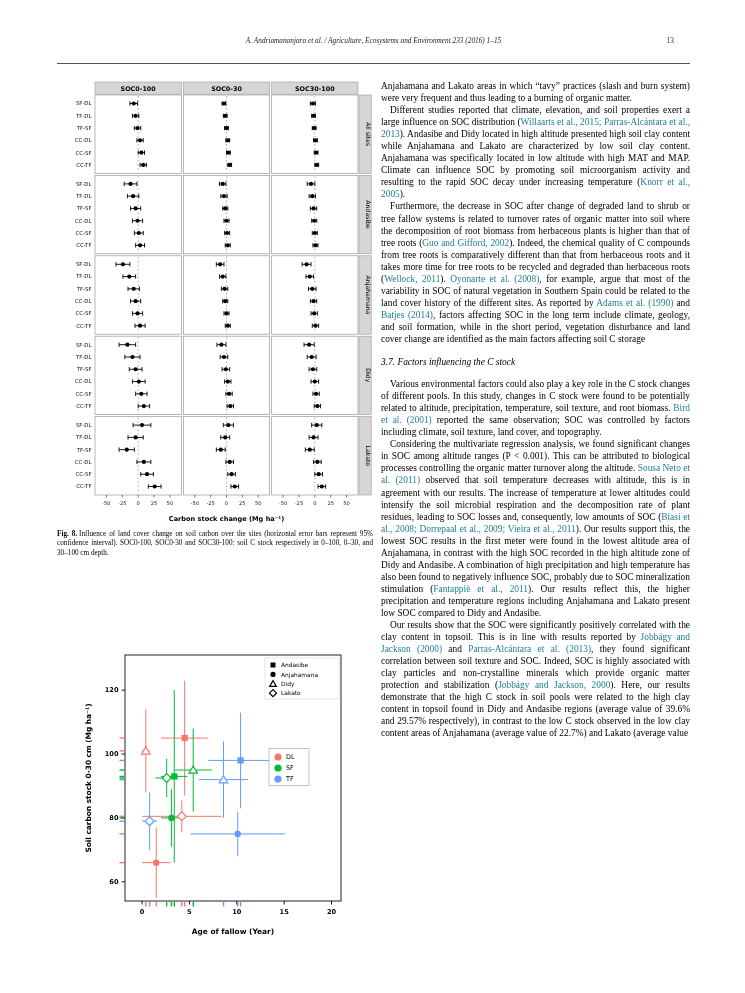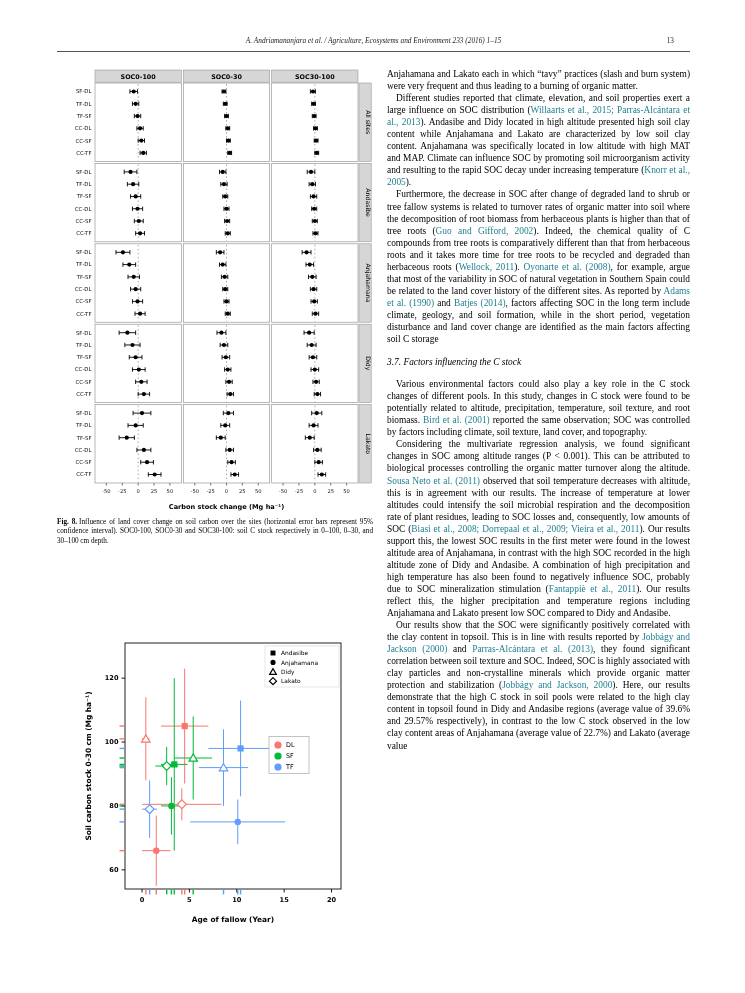--- a/index.html
+++ b/index.html
@@ -1,22 +1,22 @@
 <!DOCTYPE html>
 <html><head>
 <meta charset="utf-8">
 <style>
   *{box-sizing:border-box}
   html,body{margin:0;padding:0;background:#ffffff}
   .page{position:relative;width:745px;height:993px;background:#fff;padding:36px 55px 0 57px;
         font-family:"Liberation Serif","DejaVu Serif",serif;color:#000;overflow:hidden}
   .hdr{position:relative;text-align:center;font-size:7.3px;font-style:italic;color:#222;
-       border-bottom:0.8px solid #555;padding-bottom:6px}
+       border-bottom:0.8px solid #555;padding-bottom:18px}
   .hdr .pg{position:absolute;right:16px;top:0;font-style:normal;color:#222}
-  .cols{display:flex;gap:14px;margin-top:16px}
+  .cols{display:flex;gap:8px;margin-top:16px}
   .colL{width:316px;flex:none}
   .colR{flex:1;font-size:9.4px;line-height:12.05px;text-align:justify}
   .colR p{margin:0}
   .colR p.ind{text-indent:9px}
   .cite{color:#1f7f90}
   .sech{font-style:italic;margin:11px 0 10px;font-size:9.4px}
   figure{margin:0}
   figcaption{font-size:7.2px;line-height:9.4px;text-align:justify;color:#000}
   .capb{font-weight:bold;margin-right:2px}
   .fig9block{margin-top:88px}
@@ -610,21 +610,21 @@
               <circle cx="197" cy="132.98000000000002" r="3.6" fill="#619CFF"></circle>
               <text x="205" y="135.18" font-size="6.4" text-anchor="start" fill="#000" font-weight="400">TF</text>
               <text x="152" y="287.5" font-size="7.4" text-anchor="middle" fill="#000" font-weight="700">Age of fallow  (Year)</text>
               <text x="0" y="0" font-size="7.4" text-anchor="middle" fill="#000" font-weight="700" transform="translate(10 132) rotate(-90)">Soil carbon stock 0-30 cm  (Mg ha⁻¹)</text>
             </svg>
         </div>
       </figure>
     </div>
 
     <div class="colR" id="article-text">
-        <p><span>Anjahamana and Lakato each in which “tavy” practices (slash and burn system) were very frequent and thus leading to a burning of organic matter.</span></p>
+        <p><span>Anjahamana and Lakato areas in which “tavy” practices (slash and burn system) were very frequent and thus leading to a burning of organic matter.</span></p>
         <p class="ind"><span>Different studies reported that climate, elevation, and soil properties exert a large influence on SOC distribution (</span><span class="cite">Willaarts et al., 2015; Parras-Alcántara et al., 2013</span><span>). Andasibe and Didy located in high altitude presented high soil clay content while Anjahamana and Lakato are characterized by low soil clay content. Anjahamana was specifically located in low altitude with high MAT and MAP. Climate can influence SOC by promoting soil microorganism activity and resulting to the rapid SOC decay under increasing temperature (</span><span class="cite">Knorr et al., 2005</span><span>).</span></p>
         <p class="ind"><span>Furthermore, the decrease in SOC after change of degraded land to shrub or tree fallow systems is related to turnover rates of organic matter into soil where the decomposition of root biomass from herbaceous plants is higher than that of tree roots (</span><span class="cite">Guo and Gifford, 2002</span><span>). Indeed, the chemical quality of C compounds from tree roots is comparatively different than that from herbaceous roots and it takes more time for tree roots to be recycled and degraded than herbaceous roots (</span><span class="cite">Wellock, 2011</span><span>). </span><span class="cite">Oyonarte et al. (2008)</span><span>, for example, argue that most of the variability in SOC of natural vegetation in Southern Spain could be related to the land cover history of the different sites. As reported by </span><span class="cite">Adams et al. (1990)</span><span> and </span><span class="cite">Batjes (2014)</span><span>, factors affecting SOC in the long term include climate, geology, and soil formation, while in the short period, vegetation disturbance and land cover change are identified as the main factors affecting soil C storage</span></p>
         <div class="sech">3.7. Factors influencing the C stock</div>
         <p class="ind"><span>Various environmental factors could also play a key role in the C stock changes of different pools. In this study, changes in C stock were found to be potentially related to altitude, precipitation, temperature, soil texture, and root biomass. </span><span class="cite">Bird et al. (2001)</span><span> reported the same observation; SOC was controlled by factors including climate, soil texture, land cover, and topography.</span></p>
         <p class="ind"><span>Considering the multivariate regression analysis, we found significant changes in SOC among altitude ranges (P &lt; 0.001). This can be attributed to biological processes controlling the organic matter turnover along the altitude. </span><span class="cite">Sousa Neto et al. (2011)</span><span> observed that soil temperature decreases with altitude, this is in agreement with our results. The increase of temperature at lower altitudes could intensify the soil microbial respiration and the decomposition rate of plant residues, leading to SOC losses and, consequently, low amounts of SOC (</span><span class="cite">Biasi et al., 2008; Dorrepaal et al., 2009; Vieira et al., 2011</span><span>). Our results support this, the lowest SOC results in the first meter were found in the lowest altitude area of Anjahamana, in contrast with the high SOC recorded in the high altitude zone of Didy and Andasibe. A combination of high precipitation and high temperature has also been found to negatively influence SOC, probably due to SOC mineralization stimulation (</span><span class="cite">Fantappiè et al., 2011</span><span>). Our results reflect this, the higher precipitation and temperature regions including Anjahamana and Lakato present low SOC compared to Didy and Andasibe.</span></p>
         <p class="ind"><span>Our results show that the SOC were significantly positively correlated with the clay content in topsoil. This is in line with results reported by </span><span class="cite">Jobbágy and Jackson (2000)</span><span> and </span><span class="cite">Parras-Alcántara et al. (2013)</span><span>, they found significant correlation between soil texture and SOC. Indeed, SOC is highly associated with clay particles and non-crystalline minerals which provide organic matter protection and stabilization (</span><span class="cite">Jobbágy and Jackson, 2000</span><span>). Here, our results demonstrate that the high C stock in soil pools were related to the high clay content in topsoil found in Didy and Andasibe regions (average value of 39.6% and 29.57% respectively), in contrast to the low C stock observed in the low clay content areas of Anjahamana (average value of 22.7%) and Lakato (average value</span></p>
       </div>
 
   </div>
 </div>

